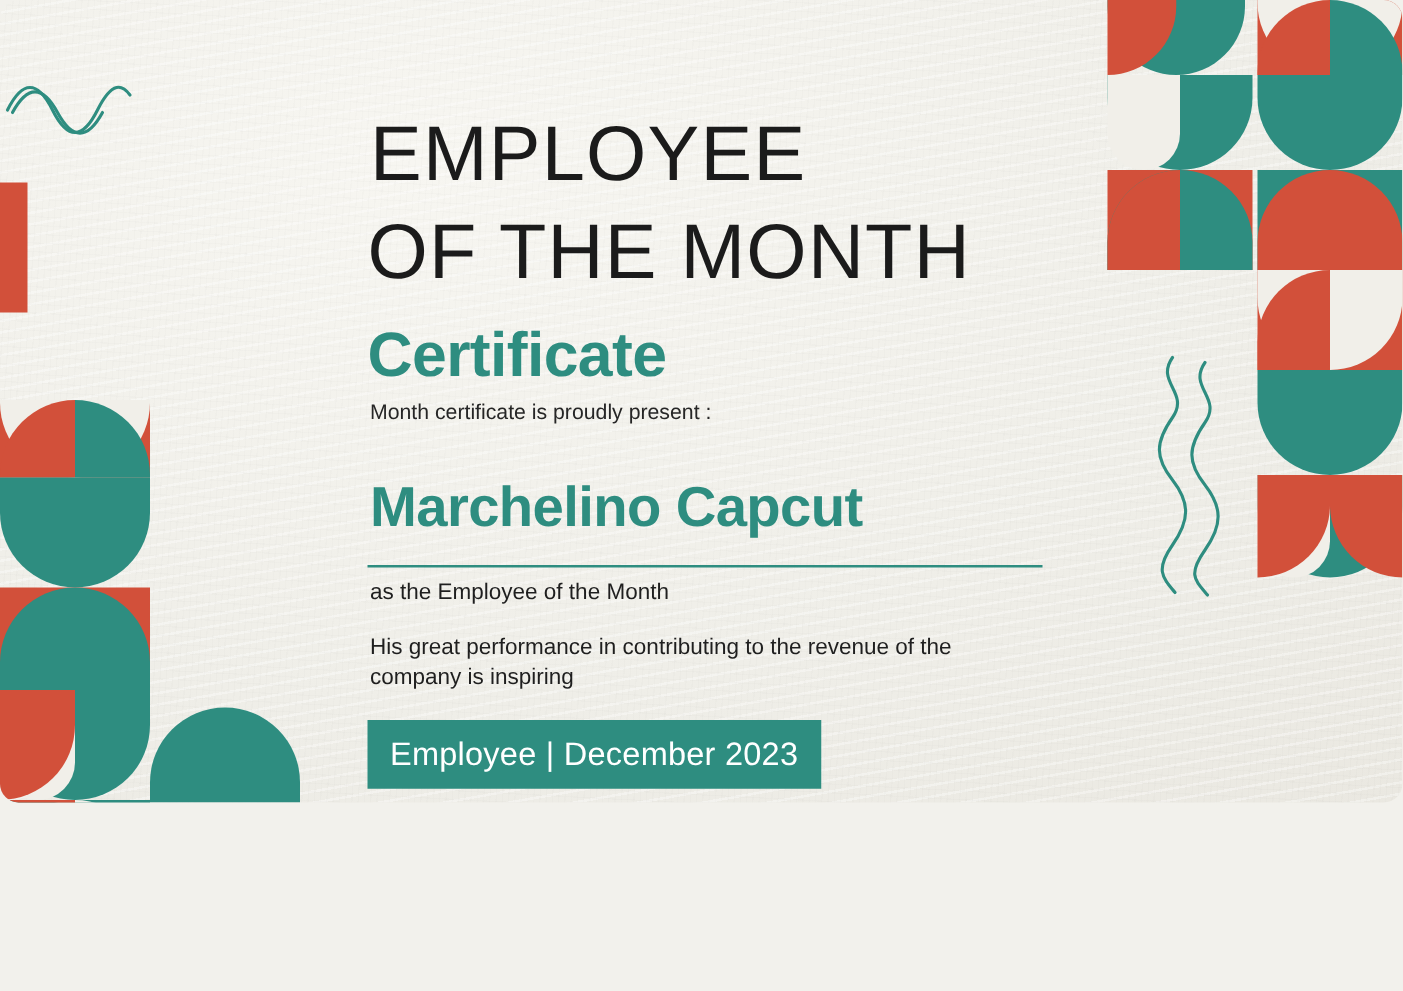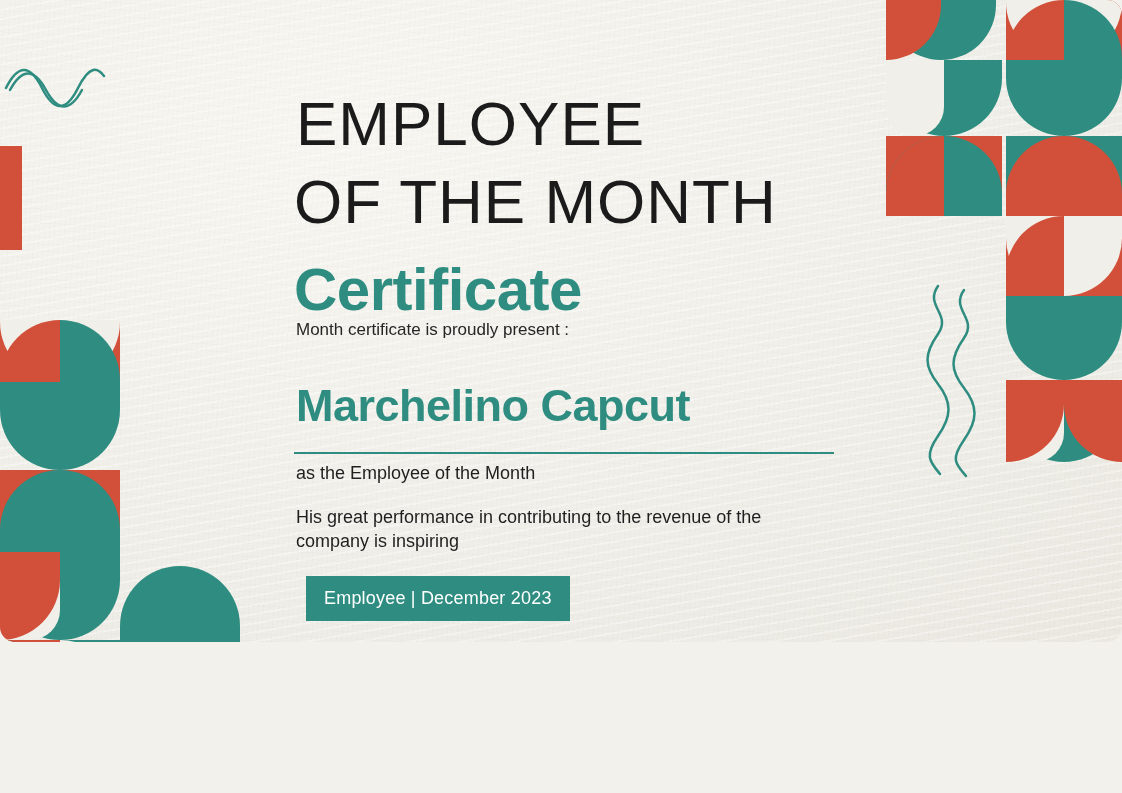--- a/index.html
+++ b/index.html
@@ -64,21 +64,21 @@
     margin: 0;
     white-space: nowrap;
   }
   .title-line1 { position: absolute; left: 2px; top: 84px; }
   .title-line2 { position: absolute; left: 0px; top: 162px; }
 
   .subtitle {
     position: absolute;
     left: 0px;
     top: 255px;
-    font-size: 60px;
+    font-size: 50px;
     font-weight: bold;
     color: #2e8d80;
     letter-spacing: -0.5px;
   }
   .present-line {
     position: absolute;
     left: 2px;
     top: 320px;
     font-size: 17px;
     color: #262626;
@@ -112,25 +112,25 @@
     position: absolute;
     left: 2px;
     top: 505px;
     width: 520px;
     font-size: 18px;
     line-height: 1.35;
     color: #1f1f1f;
   }
   .badge {
     position: absolute;
-    left: 12px;
+    left: 0px;
     top: 576px;
     background: #2e8d80;
     color: #ffffff;
-    font-size: 18px;
+    font-size: 26px;
     padding: 12px 18px;
     letter-spacing: 0.2px;
   }
 
   
   .sig {
     position: absolute;
     text-align: center;
     width: 230px;
   }

